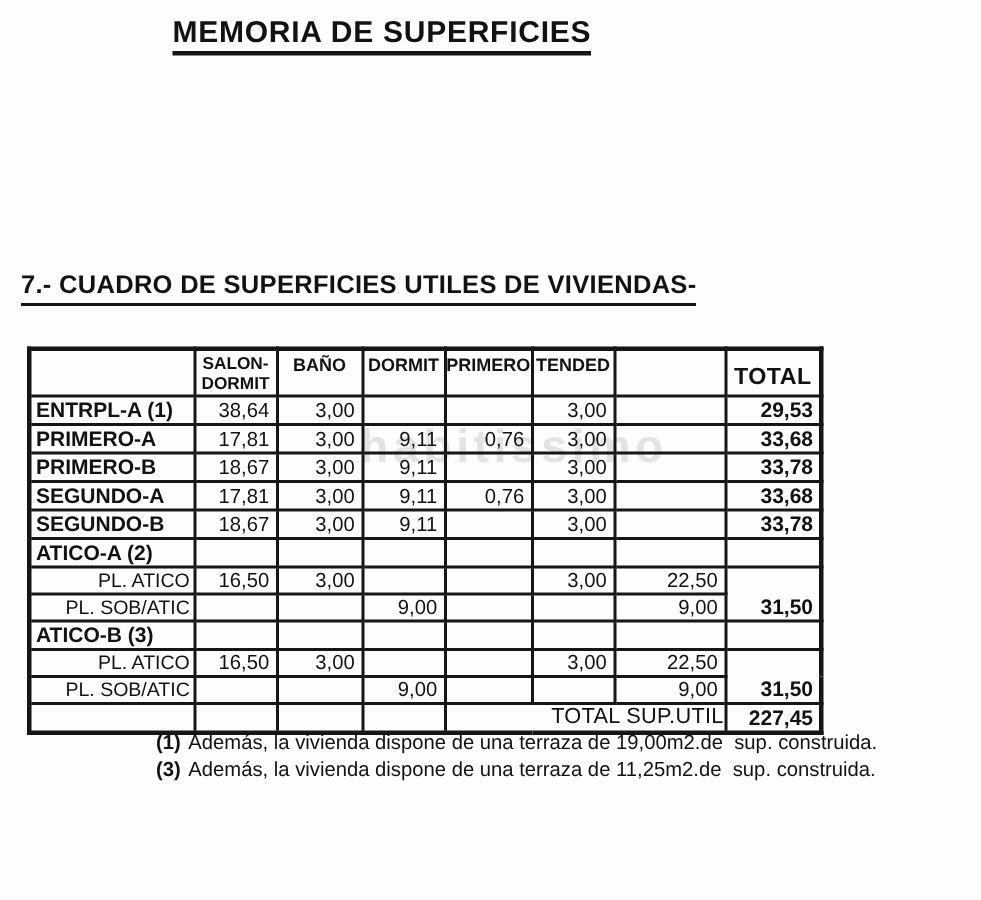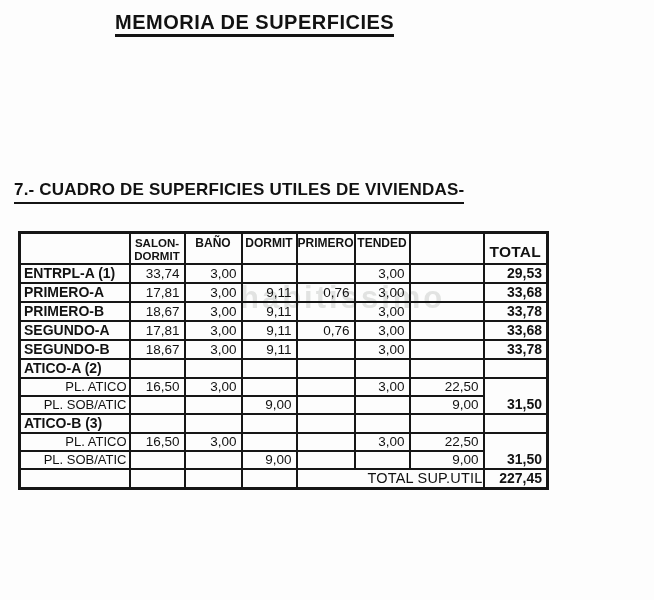--- a/index.html
+++ b/index.html
@@ -83,21 +83,21 @@
       <th>DORMIT</th>
       <th>PRIMERO</th>
       <th>TENDED</th>
       <th></th>
       <th class="total-h">TOTAL</th>
     </tr>
   </thead>
   <tbody>
     <tr>
       <td class="lbl">ENTRPL-A (1)</td>
-      <td class="num">33,74</td>
+      <td class="num">38,64</td>
       <td class="num">3,00</td>
       <td class="num"></td>
       <td class="num"></td>
       <td class="num">3,00</td>
       <td class="num"></td>
       <td class="tot">29,53</td>
     </tr>
     <tr>
       <td class="lbl">PRIMERO-A</td>
       <td class="num">17,81</td>
@@ -201,13 +201,15 @@
       <td></td>
       <td></td>
       <td></td>
       <td class="footer-lbl" colspan="3">TOTAL SUP.UTIL</td>
       <td class="tot">227,45</td>
     </tr>
   </tbody>
 </table>
 
 <div class="footnotes">
+  <div class="fn"><span class="marker">(1)</span><span>Además, la vivienda dispone de una terraza de 19,00m2.de  sup. construida.</span></div>
+  <div class="fn"><span class="marker">(3)</span><span>Además, la vivienda dispone de una terraza de 11,25m2.de  sup. construida.</span></div>
 </div>
 
 </body></html>

